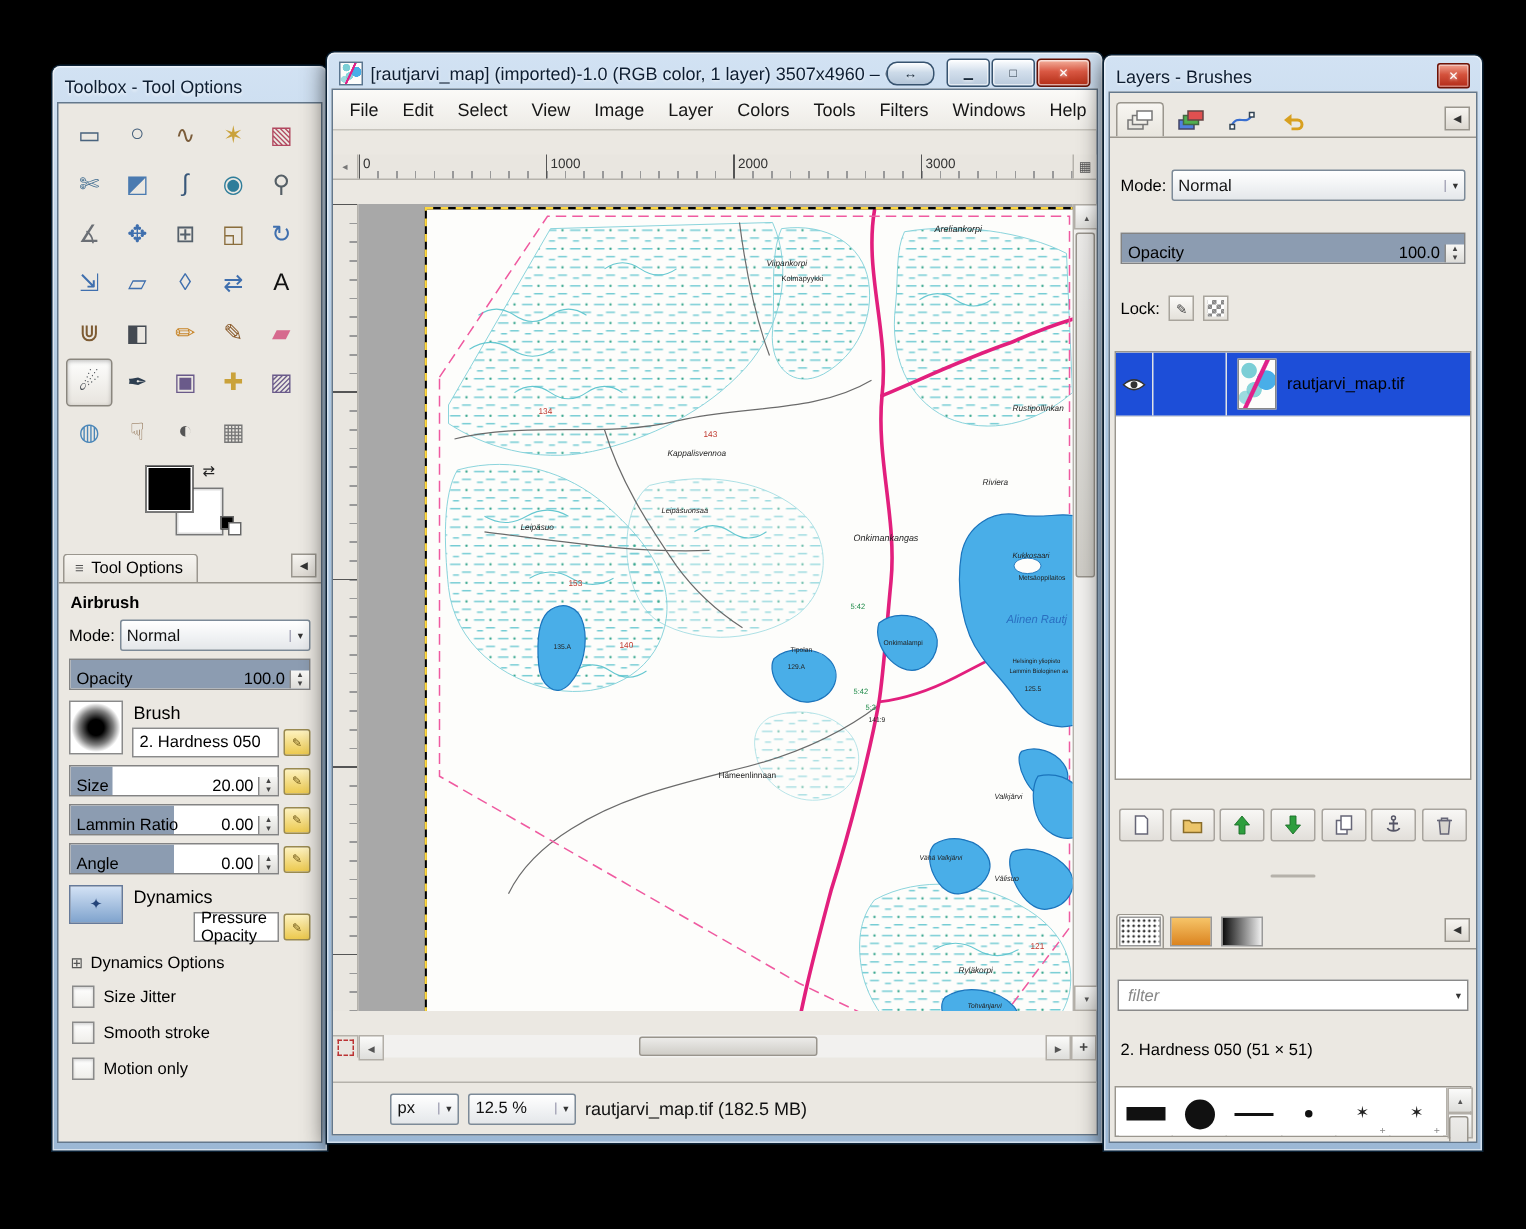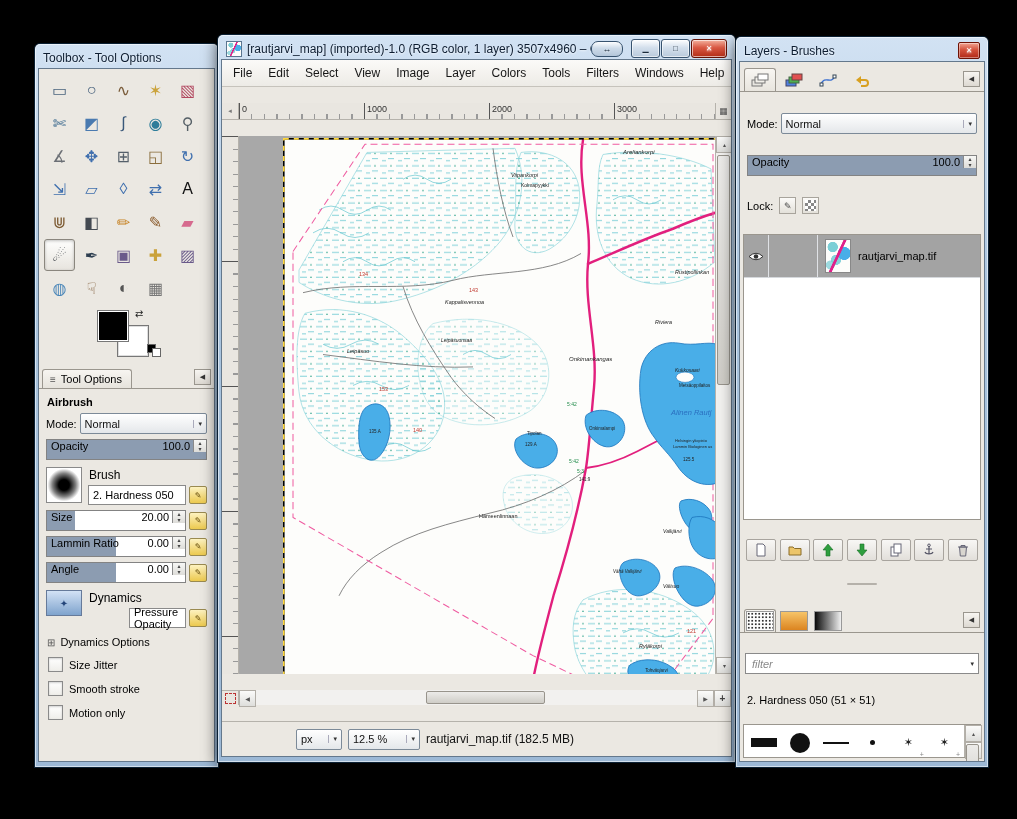--- a/index.html
+++ b/index.html
@@ -21,21 +21,21 @@
   .tb-pill{width:30px;height:14px;border-radius:7px;border:1px solid #37536f;display:flex;align-items:center;justify-content:center;
            font-size:9px;color:#1b2b3b;background:linear-gradient(#fdfeff,#cddbe9 45%,#b4c6d9);margin-right:3px;}
   .close-sm{width:20px;height:15px;border:1px solid #6e1205;border-radius:2px;display:flex;align-items:center;justify-content:center;
             font-size:8px;color:#fff;background:linear-gradient(#f2a492,#d4523c 45%,#b22a18);box-shadow:inset 0 0 0 1px rgba(255,255,255,.4);}
   .mini-ico{width:14px;height:14px;margin-right:5px;border:1px solid #5a7690;background:#fff;flex:none;}
 
   
   .combo{display:flex;align-items:center;gap:4px;border:1px solid #7c8a98;background:linear-gradient(#ffffff,#e4e7ea);
          height:19px;padding:0 4px;font-size:11px;color:#111;border-radius:2px;}
   .combo .arr{font-size:7px;color:#333;margin-left:auto;border-left:1px solid #aab;padding-left:4px;}
-  .spinscale{position:relative;height:19px;border:1px solid #838383;background:#fff;display:flex;align-items:flex-start;font-size:11px;flex:1;overflow:hidden;}
+  .spinscale{position:relative;height:19px;border:1px solid #838383;background:#fff;display:flex;align-items:flex-end;font-size:11px;flex:1;overflow:hidden;}
   .ss-fill{position:absolute;left:0;top:0;bottom:0;background:#8c9cb1;}
   .ss-label{position:relative;z-index:1;flex:1;display:flex;align-items:center;padding-left:4px;color:#000;}
   .ss-value{position:relative;z-index:1;display:flex;align-items:center;padding-right:3px;color:#000;}
   .ss-spin{z-index:1;width:12px;border-left:1px solid #8a8a8a;display:flex;flex-direction:column;background:linear-gradient(#f7f7f5,#dddcd8);flex:none;}
   .ss-spin span{flex:1;font-size:6px;line-height:1;display:flex;align-items:center;justify-content:center;color:#444;}
   .mini-btn{width:16px;height:16px;flex:none;border:1px solid #9a8a50;background:linear-gradient(#fdf2c0,#ecc94e);
             display:flex;align-items:center;justify-content:center;font-size:8px;color:#6b5310;border-radius:2px;}
   .side-btn{width:15px;height:14px;border:1px solid #9a968e;background:linear-gradient(#f7f5f1,#ddd9d2);font-size:7px;color:#333;
             display:flex;align-items:center;justify-content:center;flex:none;}
   .chkbox{width:13px;height:13px;border:1px solid #8a8a8a;background:linear-gradient(#fff,#efeeea);box-shadow:inset 0 1px 2px rgba(0,0,0,.18);flex:none;}
@@ -98,21 +98,21 @@
   .statusbar .fname{font-size:12px;color:#111;}
 
   
   .dtabs{display:flex;align-items:flex-end;height:27px;padding:2px 4px 0 4px;border-bottom:1px solid #9a968e;gap:2px;}
   .dtab{width:30px;height:22px;display:flex;align-items:center;justify-content:center;border:1px solid transparent;border-bottom:none;border-radius:3px 3px 0 0;}
   .dtab.sel{background:linear-gradient(#f8f6f2,#e8e5de);border-color:#9a968e;}
   .lockrow{display:flex;align-items:center;gap:6px;margin:5px 7px 0 7px;font-size:11px;}
   .lock-ico{width:15px;height:15px;border:1px solid #a8a49c;background:linear-gradient(#fbfaf8,#e4e1da);display:flex;align-items:center;justify-content:center;font-size:9px;color:#444;}
   .checker{width:11px;height:11px;background-image:linear-gradient(45deg,#888 25%,transparent 25%,transparent 75%,#888 75%),linear-gradient(45deg,#888 25%,#fff 25%,#fff 75%,#888 75%);background-size:6px 6px;background-position:0 0,3px 3px;}
   .layerlist{height:284px;margin:4px 3px 0 3px;background:#fff;border:1px solid #9a968e;overflow:hidden;}
-  .layer-row{height:42px;display:flex;align-items:center;background:#a3a3a3;border-bottom:1px solid #d5d8dc;}
+  .layer-row{height:42px;display:flex;align-items:center;background:#1d4ed8;border-bottom:1px solid #d5d8dc;}
   .eye-cell{width:24px;display:flex;align-items:center;justify-content:center;align-self:stretch;border-right:1px solid #e0e2e6;}
   .drag-gap{width:48px;align-self:stretch;border-right:1px solid #e0e2e6;}
   .lthumb{width:24px;height:32px;border:1px solid #888;margin:0 7px;flex:none;}
   .lname{font-size:11px;color:#000;}
   .mapthumb{background-color:#fdfdfb;background-image:
       linear-gradient(115deg,transparent 44%,#e0218a 46%,#e0218a 52%,transparent 54%),
       radial-gradient(circle at 76% 42%,#49aee8 0 24%,transparent 26%),
       radial-gradient(circle at 28% 22%,rgba(116,204,212,.95) 0 16%,transparent 18%),
       radial-gradient(circle at 42% 62%,rgba(116,204,212,.85) 0 20%,transparent 22%),
       radial-gradient(circle at 18% 78%,rgba(116,204,212,.7) 0 13%,transparent 15%);}
@@ -515,21 +515,21 @@
           <span class="sb-btn">
               <span style="font-size:6px;">▶</span>
             </span>
         </div>
         <div class="pan-btn">
             <span>+</span>
           </div>
       </div>
 
       <div class="statusbar">
-        <div class="combo" style="margin-left:66px;width:36px;">
+        <div class="combo" style="margin-left:30px;width:36px;">
           <span>px</span>
           <span class="arr">▾</span>
         </div>
         <div class="combo" style="width:62px;">
           <span>12.5 %</span>
           <span class="arr">▾</span>
         </div>
         <span class="fname">rautjarvi_map.tif (182.5 MB)</span>
       </div>
     </div>

